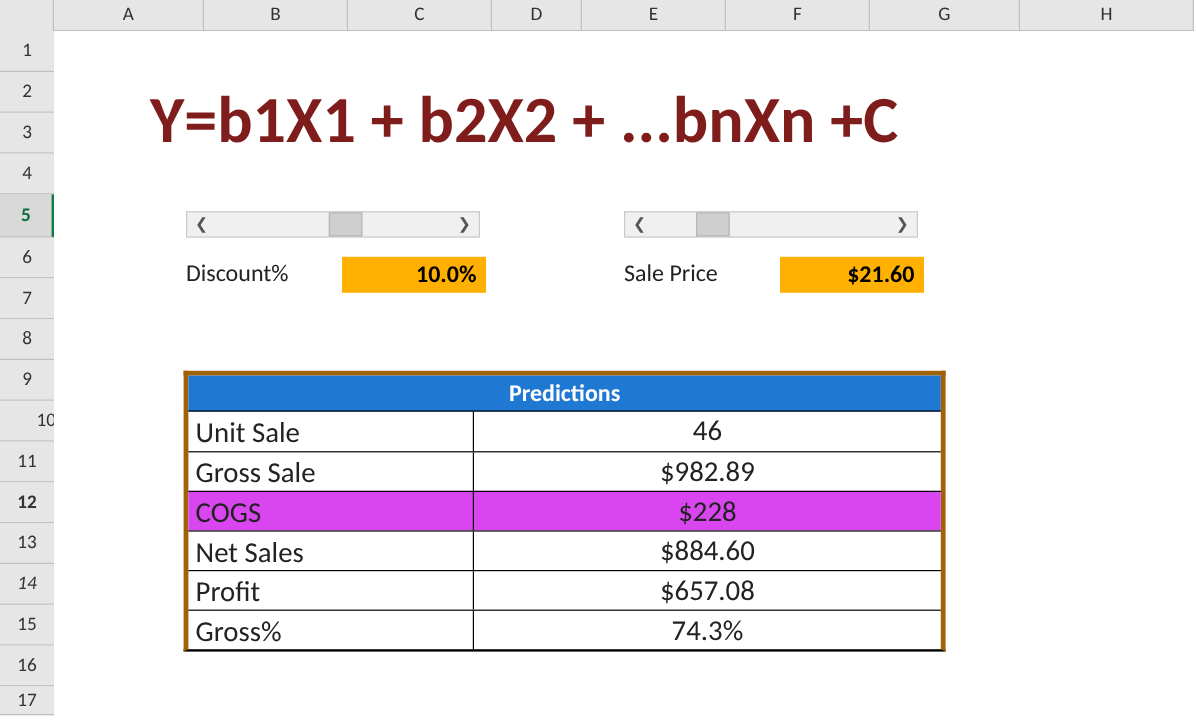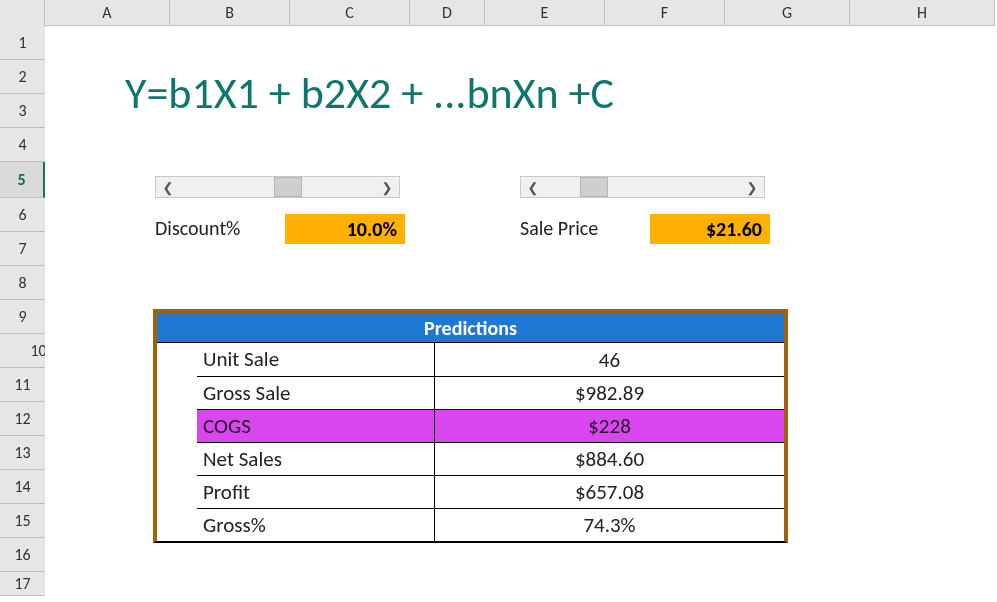--- a/index.html
+++ b/index.html
@@ -66,23 +66,23 @@
   
   .overlay {
     position: absolute;
     left: 45px; top: 26px;
     width: 952px; height: 576px;
   }
   
   .formula {
     position: absolute;
     left: 80px; top: 40px;
-    font-size: 44px;
-    color: #0f766e;
-    font-weight: 400;
+    font-size: 55px;
+    color: #7f1d1d;
+    font-weight: 700;
     white-space: nowrap;
   }
   
   .slider-group {
     position: absolute;
     width: 245px;
   }
   .slider-group.left  { left: 110px; top: 150px; }
   .slider-group.right { left: 475px; top: 150px; }
   .slider {
@@ -142,22 +142,21 @@
     text-align: center;
     font-weight: 700;
     font-size: 20px;
     padding: 3px 0 2px;
     border-bottom: 1px solid #000;
   }
   .prow {
     display: flex;
     height: 33px;
     border-top: 1px solid #000;
-    font-size: 21px;
-    margin-left: 40px;
+    font-size: 24px;
   }
   .prow:first-of-type { border-top: none; }
   .plabel {
     width: 238px;
     padding: 3px 4px 0 6px;
     border-right: 1px solid #000;
   }
   .pval {
     flex: 1;
     display: flex; align-items: center; justify-content: center; text-align: right;
@@ -188,23 +187,23 @@
       <div class="rh" style="height: 34px;">2</div>
       <div class="rh" style="height: 34px;">3</div>
       <div class="rh" style="height: 34px;">4</div>
       <div class="rh active" style="height: 36px;">5</div>
       <div class="rh" style="height: 34px;">6</div>
       <div class="rh" style="height: 34px;">7</div>
       <div class="rh" style="height: 34px;">8</div>
       <div class="rh" style="height: 34px;">9</div>
       <div class="rh" style="height: 34px; padding-left: 32px;">10</div>
       <div class="rh" style="height: 34px;">11</div>
-      <div class="rh" style="height: 34px;">12</div>
+      <div class="rh" style="height: 34px; font-weight: bold;">12</div>
       <div class="rh" style="height: 34px;">13</div>
-      <div class="rh" style="height: 34px;">14</div>
+      <div class="rh" style="height: 34px; font-style: italic;">14</div>
       <div class="rh" style="height: 34px;">15</div>
       <div class="rh" style="height: 34px;">16</div>
       <div class="rh" style="height: 24px;">17</div>
     </div>
 
   <div class="cells"></div>
 
   <div class="overlay">
 
     <div class="formula">Y=b1X1 + b2X2 + ...bnXn +C</div>

